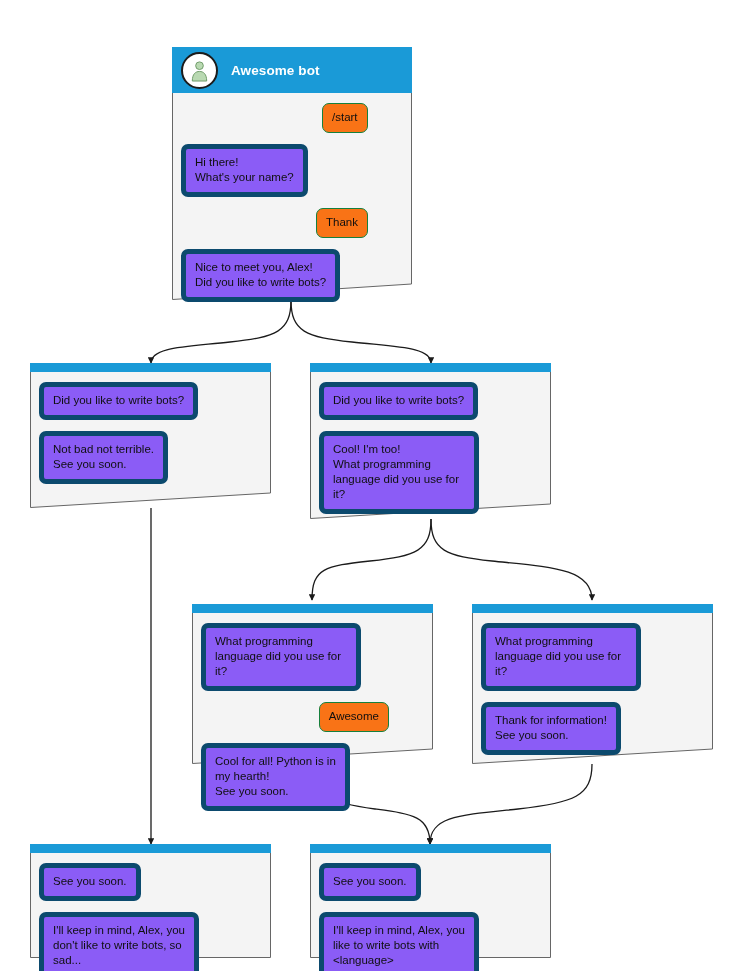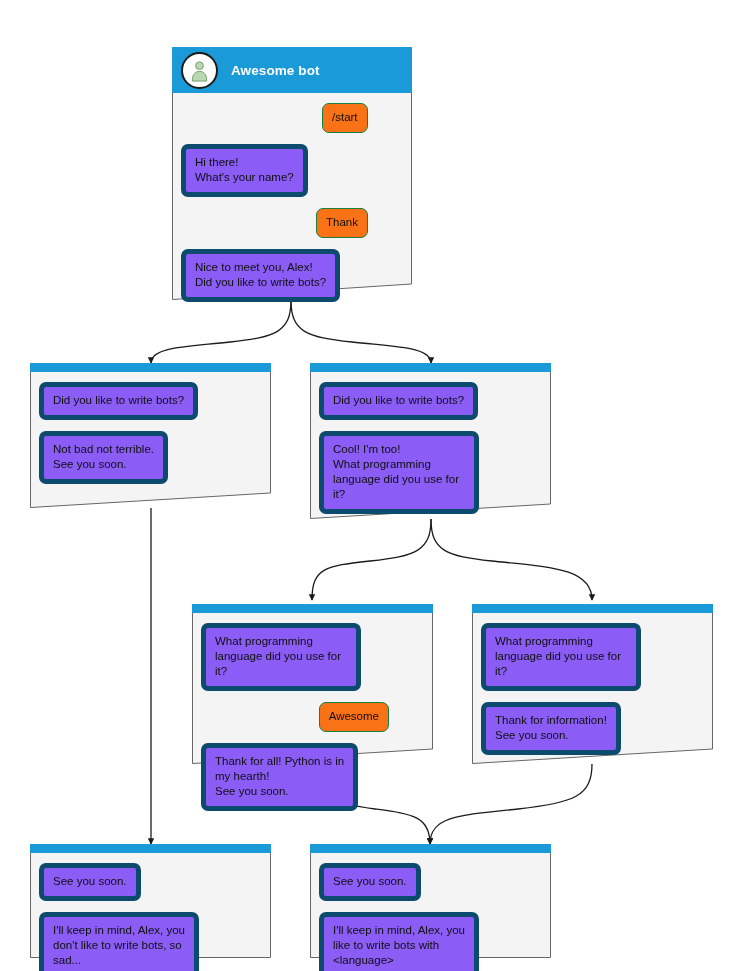--- a/index.html
+++ b/index.html
@@ -211,21 +211,21 @@
       <div class="hdr hdr-thin"></div>
       <div class="chat" style="top:9px;">
         <div class="row bot">
           <div class="bubble bot">What programming
 language did you use for it?</div>
         </div>
         <div class="row user">
           <div class="bubble user">Awesome</div>
         </div>
         <div class="row bot">
-          <div class="bubble bot">Thank for all! Python is in
+          <div class="bubble bot">Cool for all! Python is in
 my hearth!
 See you soon.</div>
         </div>
       </div>
     </div>
   </div>
 
   <div class="node" id="n-go" style="left:472px;top:588px;width:241px;height:160px;">
     <div class="node-skew">
       <svg viewBox="0 0 241 160" preserveAspectRatio="none" xmlns="http://www.w3.org/2000/svg">

